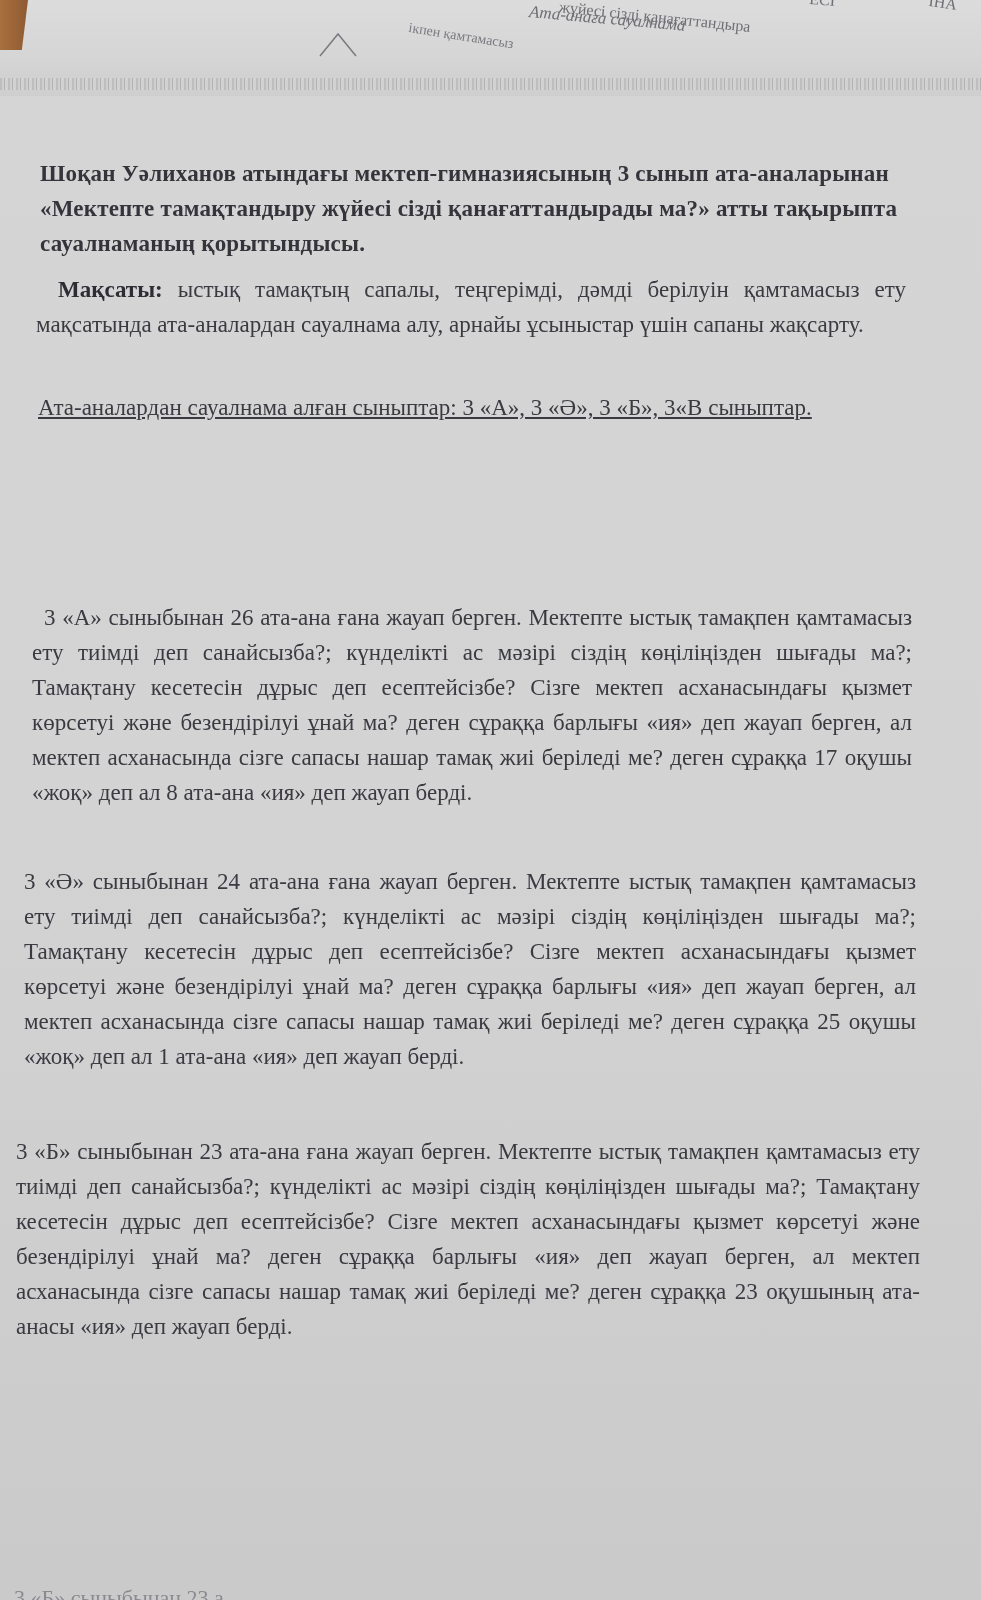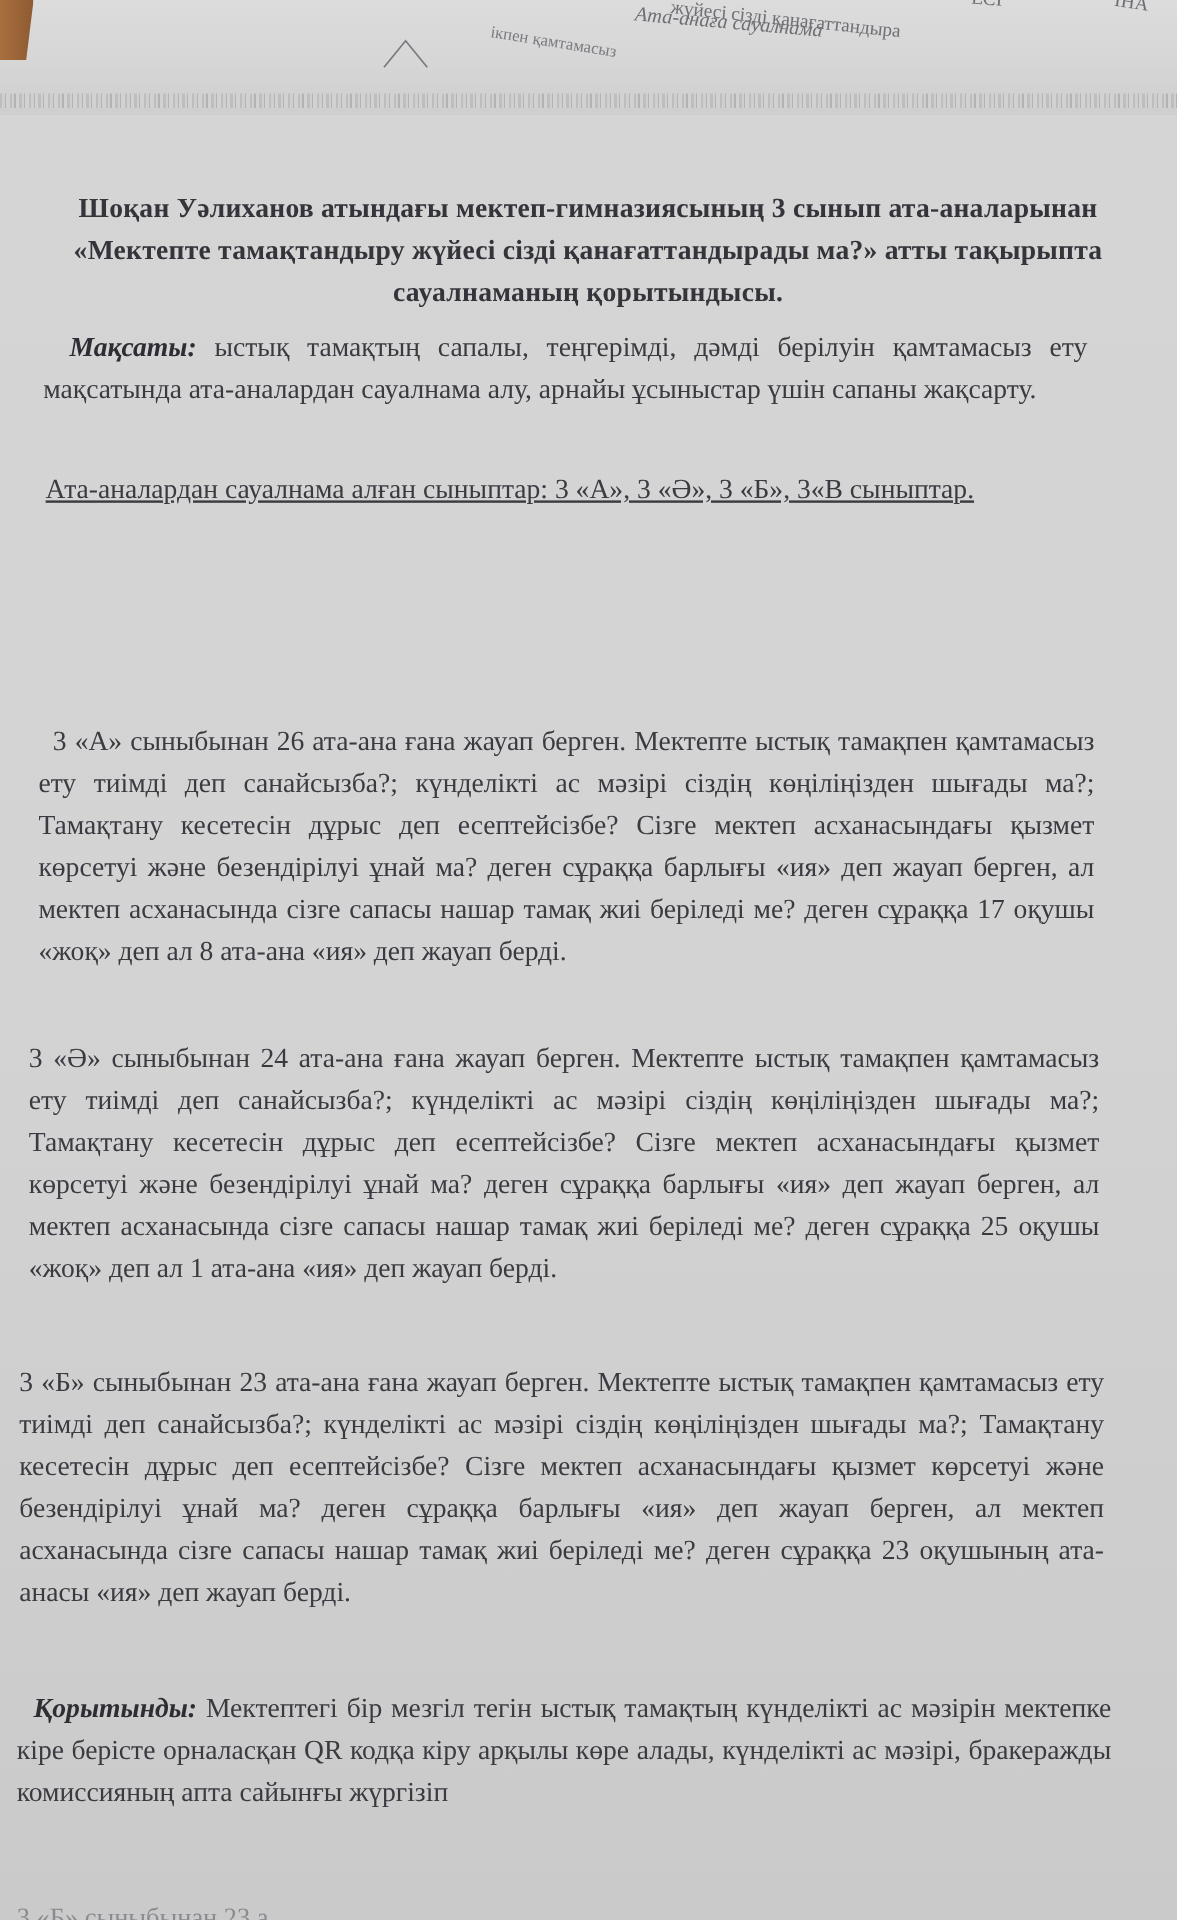--- a/index.html
+++ b/index.html
@@ -37,28 +37,28 @@
     background:repeating-linear-gradient(90deg,#b8b8b8 0 2px,#cfcfcf 2px 4px,#a9a9a9 4px 5px,#d2d2d2 5px 8px);
     opacity:.75;
   }
   
   .page {
     position:absolute; left:0; top:96px; width:981px; height:1504px;
     background:linear-gradient(180deg,#d5d5d6 0%, #d3d3d4 50%, #cacacb 100%);
   }
   .title {
     position:absolute; left:40px; top:60px; width:900px;
-    text-align:center; font-weight:bold; font-size:23px; line-height:35px;
+    font-weight:bold; font-size:23px; line-height:35px;
     color:#34343a; letter-spacing:.2px;
   }
   .para {
     position:absolute; font-size:23px; line-height:35px; text-align:justify;
     color:#3a3a40;
   }
-  .para b { color:#2d2d33;font-style:italic; }
+  .para b { color:#2d2d33; }
   .label { font-weight:bold; }
 </style>
 </head>
 <body>
 
 <div class="under">
   <div class="wood"></div>
   <svg class="caret" viewBox="0 0 40 26">
     <polyline points="2,24 20,2 38,24" fill="none" stroke="#7a7a80" stroke-width="1.5"></polyline>
   </svg>
@@ -77,16 +77,15 @@
 
   <div class="para" style="left:36px; top:294px; width:872px; text-indent:2px;text-decoration:underline;">Ата-аналардан сауалнама алған сыныптар: 3 «А», 3 «Ә», 3 «Б», 3«В сыныптар.</div>
 
 
   <div class="para" style="left:32px; top:504px; width:880px; text-indent:12px;">3 «А» сыныбынан 26 ата-ана ғана жауап берген. Мектепте ыстық тамақпен қамтамасыз ету тиімді деп санайсызба?; күнделікті ас мәзірі сіздің көңіліңізден шығады ма?; Тамақтану кесетесін дұрыс деп есептейсізбе? Сізге мектеп асханасындағы қызмет көрсетуі және безендірілуі ұнай ма? деген сұраққа барлығы «ия» деп жауап берген, ал мектеп асханасында сізге сапасы нашар тамақ жиі беріледі ме? деген сұраққа 17 оқушы «жоқ» деп ал 8 ата-ана «ия» деп жауап берді.</div>
 
   <div class="para" style="left:24px; top:768px; width:892px;">3 «Ә» сыныбынан 24 ата-ана ғана жауап берген. Мектепте ыстық тамақпен қамтамасыз ету тиімді деп санайсызба?; күнделікті ас мәзірі сіздің көңіліңізден шығады ма?; Тамақтану кесетесін дұрыс деп есептейсізбе? Сізге мектеп асханасындағы қызмет көрсетуі және безендірілуі ұнай ма? деген сұраққа барлығы «ия» деп жауап берген, ал мектеп асханасында сізге сапасы нашар тамақ жиі беріледі ме? деген сұраққа 25 оқушы «жоқ» деп ал 1 ата-ана «ия» деп жауап берді.</div>
 
   <div class="para" style="left:16px; top:1038px; width:904px;">3 «Б» сыныбынан 23 ата-ана ғана жауап берген. Мектепте ыстық тамақпен қамтамасыз ету тиімді деп санайсызба?; күнделікті ас мәзірі сіздің көңіліңізден шығады ма?; Тамақтану кесетесін дұрыс деп есептейсізбе? Сізге мектеп асханасындағы қызмет көрсетуі және безендірілуі ұнай ма? деген сұраққа барлығы «ия» деп жауап берген, ал мектеп асханасында сізге сапасы нашар тамақ жиі беріледі ме? деген сұраққа 23 оқушының ата-анасы «ия» деп жауап берді.</div>
 
-  <div class="para" style="left:14px; top:1310px; width:912px; text-indent:14px;"><b class="label">Қорытынды:</b><span> Мектептегі бір мезгіл тегін ыстық тамақтың күнделікті ас мәзірін мектепке кіре берісте орналасқан QR кодқа кіру арқылы көре алады, күнделікті ас мәзірі, бракеражды комиссияның апта сайынғы жүргізіп</span></div>
 
   <div class="para" style="left:14px; top:1484px; width:400px; color:#8a8a90; font-size:22px;">3 «Б» сыныбынан 23 а</div>
 </div>
 
 </body></html>

